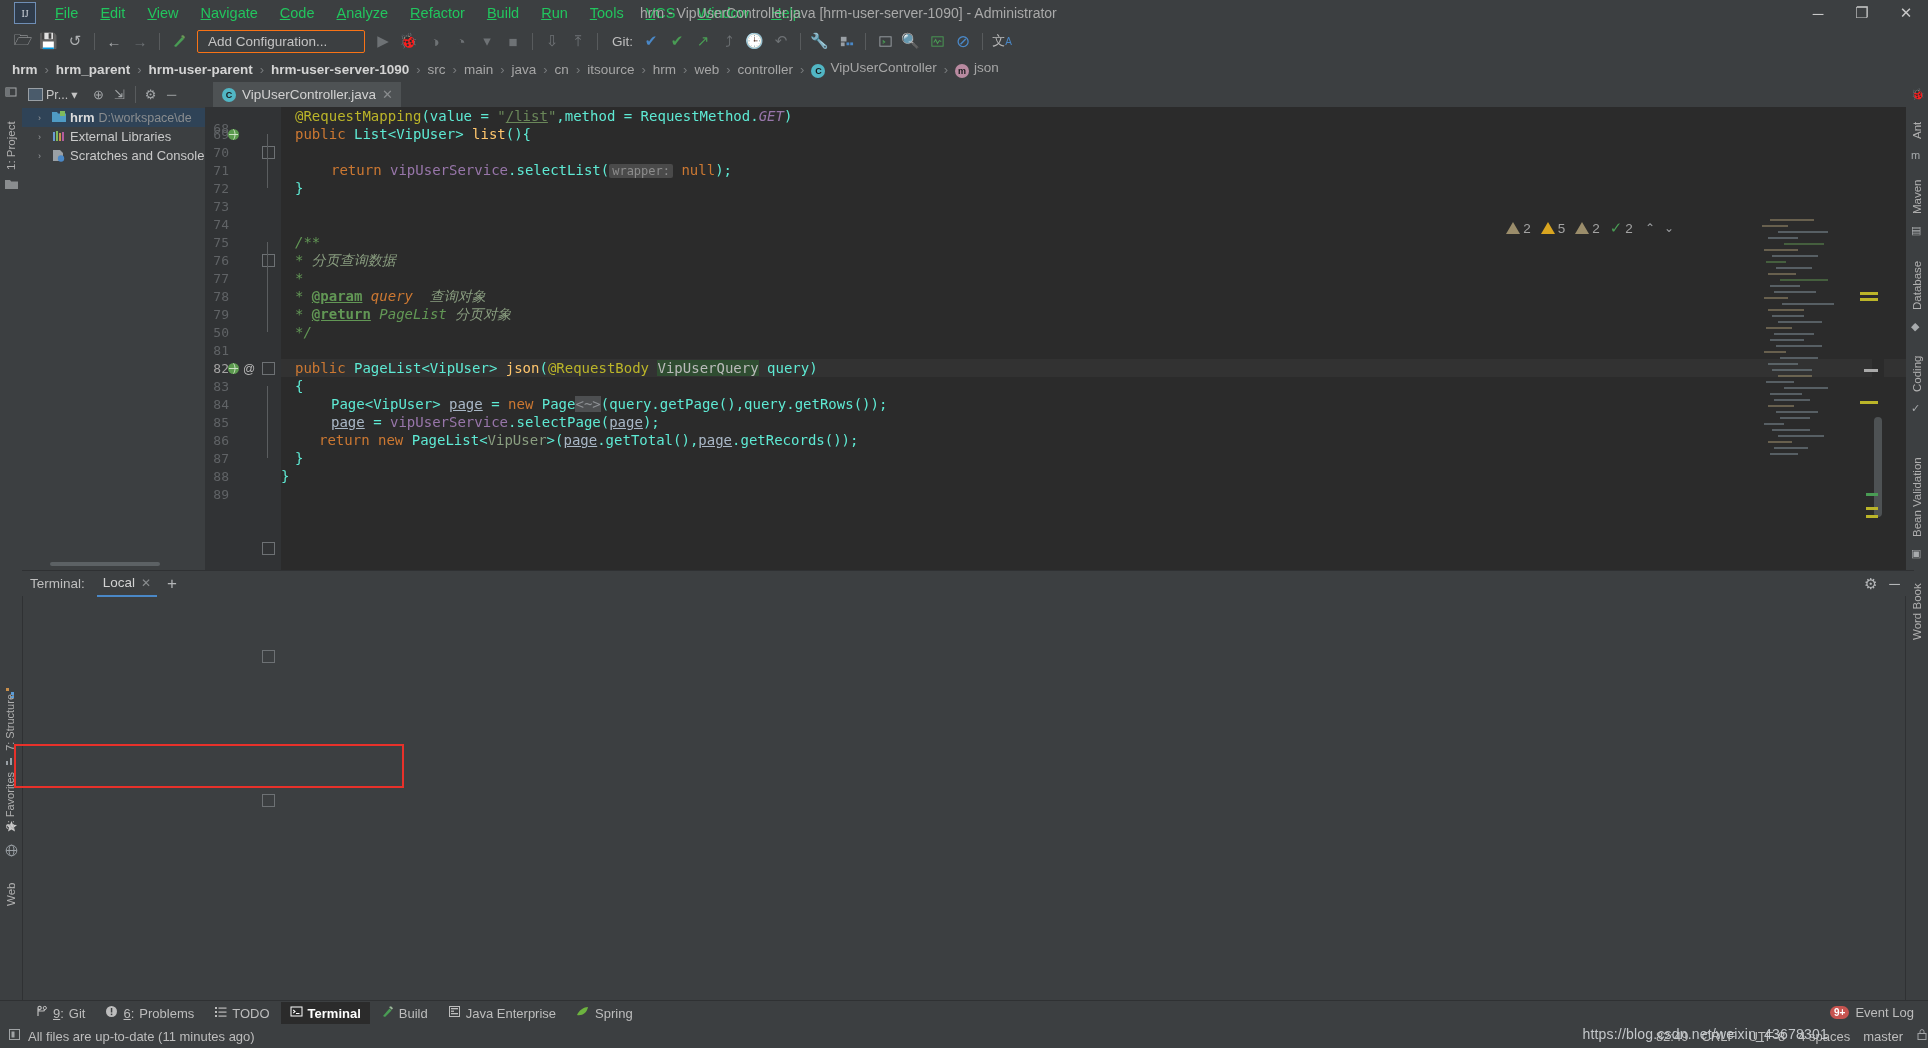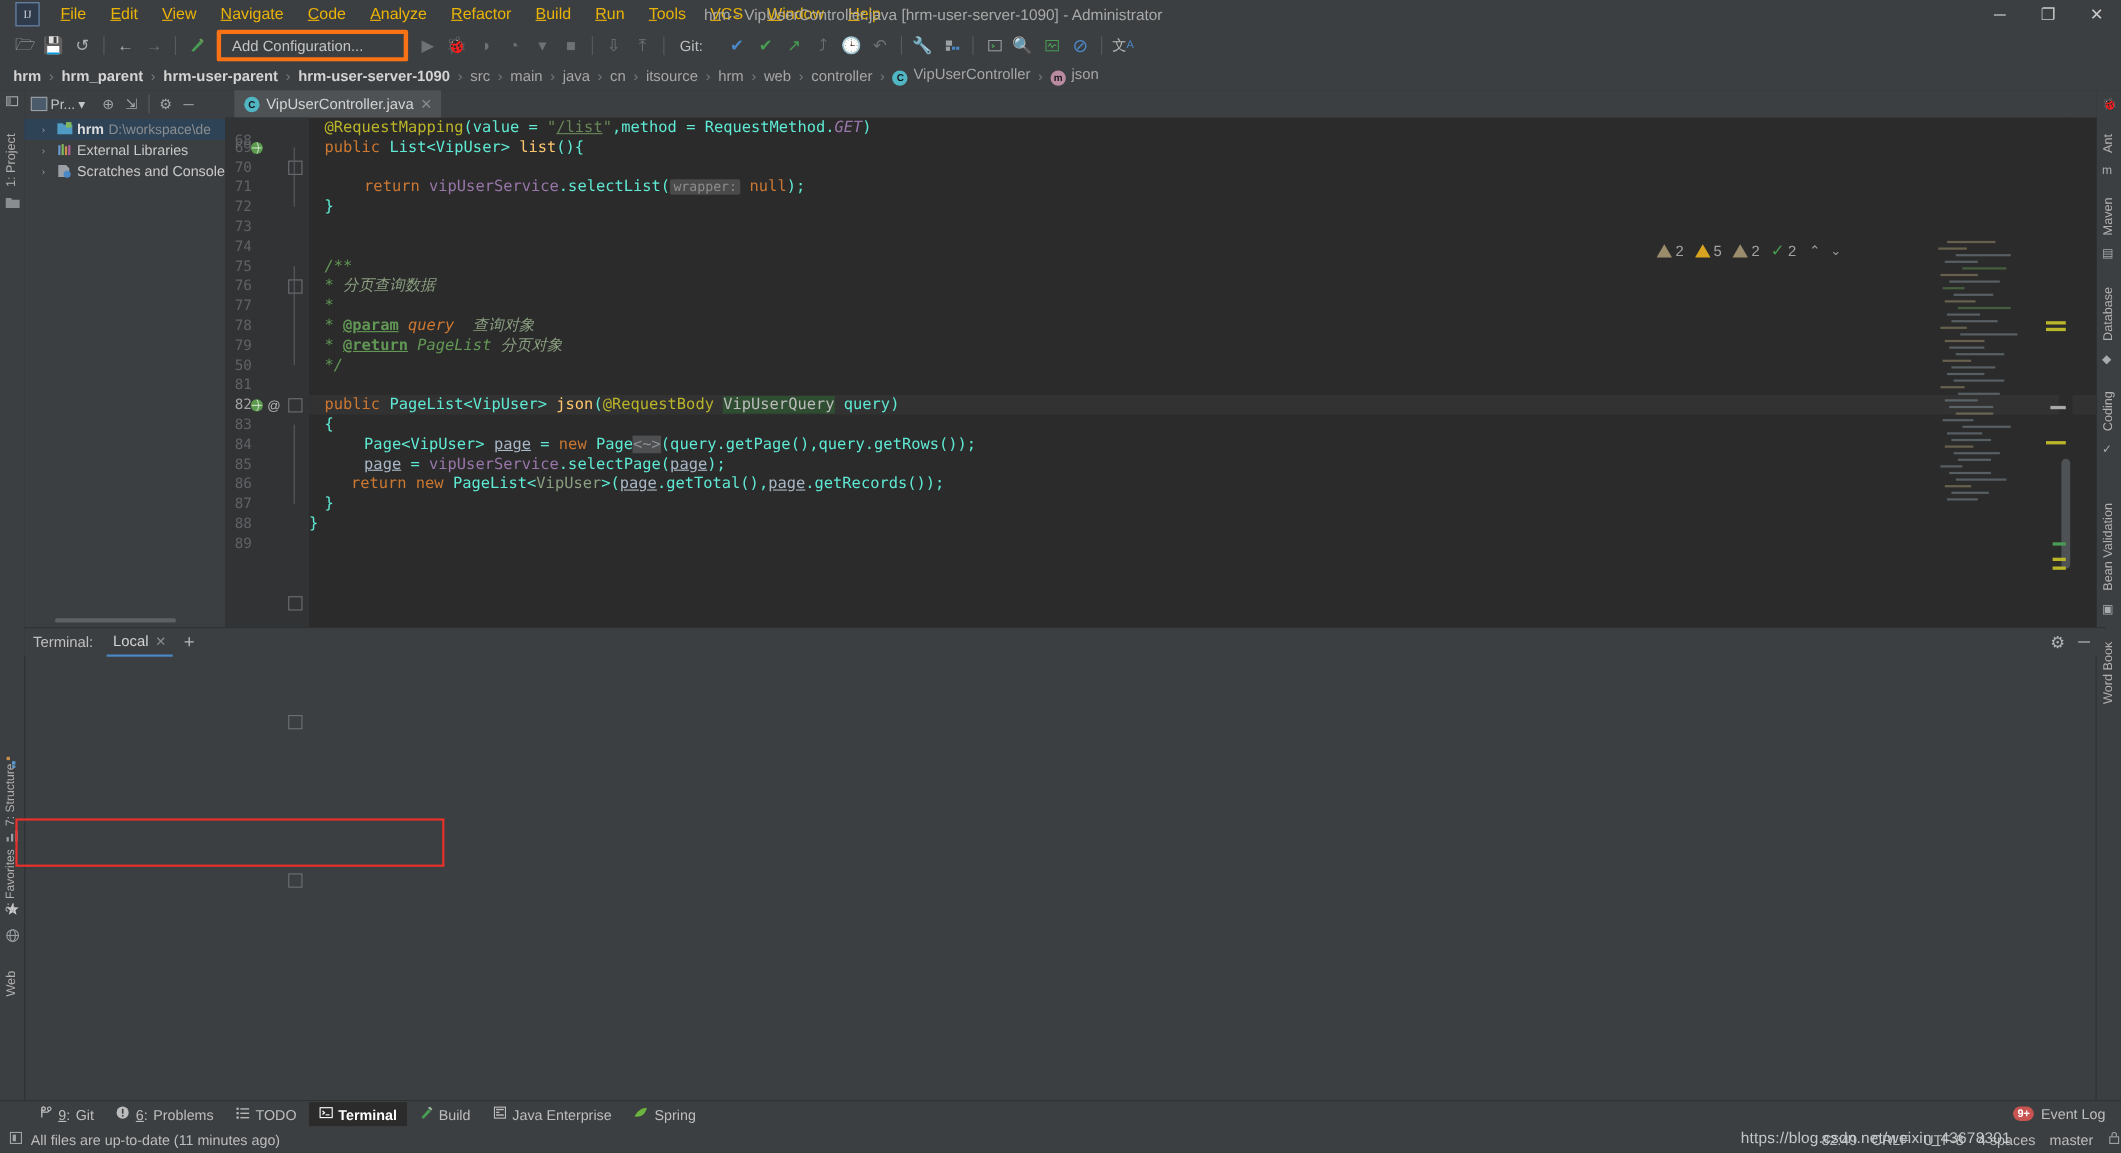--- a/index.html
+++ b/index.html
@@ -11,37 +11,37 @@
   }
   .app{position:relative;width:1928px;height:1048px;background:#3c3f41;}
 
   
   .titlebar{position:absolute;left:0;top:0;width:1928px;height:26px;background:#3c3f41;
             display:flex;align-items:center;}
   .ij-logo{width:20px;height:20px;margin:0 8px 0 14px;border:1px solid #6f8eb5;
            background:#2f3b4a;color:#d0d6de;font-size:10px;display:flex;align-items:center;
            justify-content:center;font-family:"Liberation Serif",serif;}
   .menu{display:flex;align-items:center;gap:0px;}
-  .menu-item{padding:3px 11px;color:#eab308;font-size:14.5px;white-space:nowrap;text-align:center;}
+  .menu-item{padding:3px 11px;color:#22c55e;font-size:14.5px;white-space:nowrap;text-align:center;}
   .win-title{position:absolute;left:640px;top:0;height:26px;line-height:26px;color:#a9a9a9;font-size:14px;}
   .win-ctrl{position:absolute;top:0;height:26px;width:44px;display:flex;align-items:center;
             justify-content:center;color:#c8c8c8;font-size:15px;}
   .win-min{right:88px}.win-max{right:44px}.win-close{right:0}
 
   
   .toolbar{position:absolute;left:0;top:26px;width:1928px;height:30px;background:#3c3f41;
            display:flex;align-items:center;padding-left:10px;}
   .tb-btn{width:26px;height:24px;display:flex;align-items:center;justify-content:center;
           color:#aeb0b2;font-size:15px;}
   .tb-sep{width:1px;height:17px;background:#585b5d;margin:0 6px;}
-  .run-config{height:21px;min-width:146px;border:4px solid #f97316;border-radius:2px;
+  .run-config{height:21px;min-width:146px;border:1px solid #f97316;border-radius:2px;
               display:flex;align-items:center;padding:0 10px;color:#c4c4c4;font-size:13.5px;
               margin:0 5px;}
   .tb-dim{color:#6e7275;}
-  .git-label{color:#bfbfbf;font-size:13.5px;margin:0 18px 0 8px;}
+  .git-label{color:#bfbfbf;font-size:13.5px;margin:0 5px 0 8px;}
 
   
   .crumbs{position:absolute;left:0;top:56px;width:1928px;height:26px;background:#3c3f41;
           display:flex;align-items:center;padding-left:12px;border-bottom:1px solid #2f3133;}
   .crumb{color:#a6a6a6;font-size:13.5px;white-space:nowrap;}
   .crumb.bold{color:#d4d4d4;font-weight:bold;}
   .crumb-sep{color:#777a7c;margin:0 7px;font-size:13px;}
   .crumb-ico{width:14px;height:14px;border-radius:50%;display:inline-flex;align-items:center;
              justify-content:center;font-size:9px;color:#15181a;margin-right:5px;font-weight:bold;
              vertical-align:-2px;}

